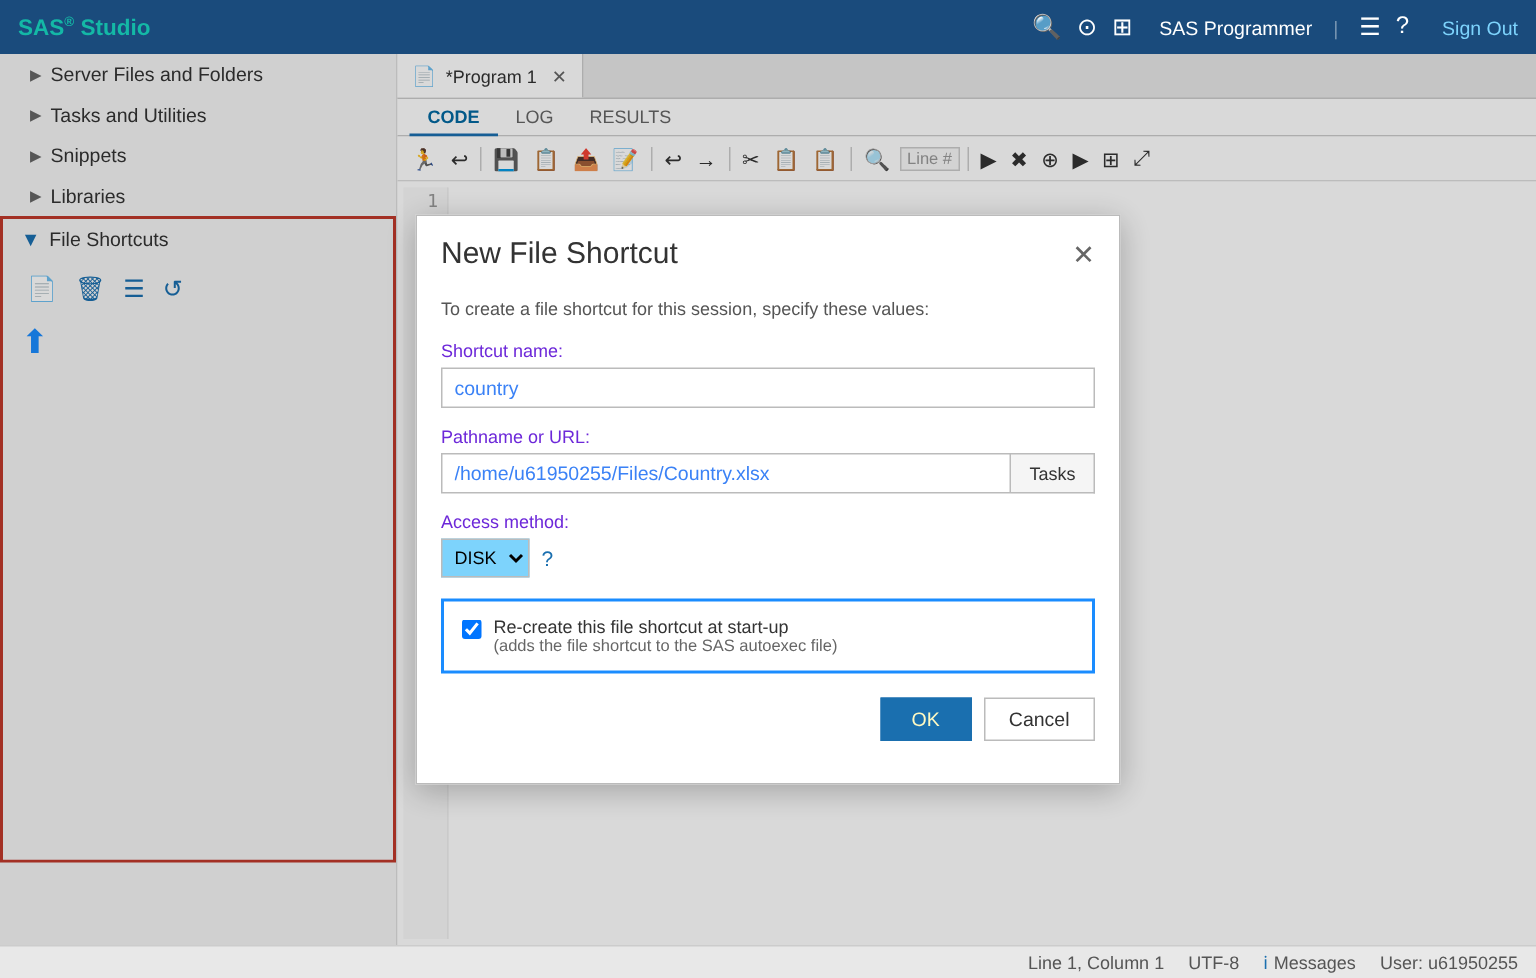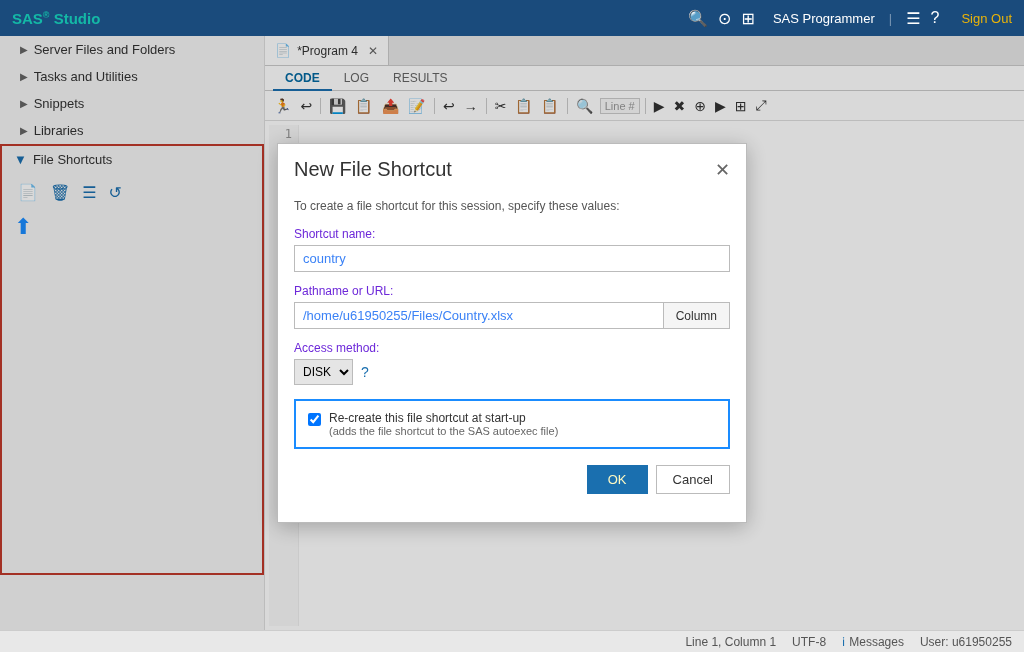--- a/index.html
+++ b/index.html
@@ -13,21 +13,21 @@
       align-items: center;
       padding: 0 12px;
       color: white;
     }
     .topbar-title { font-size: 15px; font-weight: bold; color: #14b8a6; }
     .topbar-title sup { font-size: 9px; }
     .topbar-spacer { flex: 1; }
     .topbar-icons { display: flex; align-items: center; gap: 10px; }
     .topbar-icon { color: white; font-size: 16px; cursor: pointer; }
     .topbar-user { color: white; font-size: 13px; margin-left: 8px; }
-    .topbar-signout { color: #eab308; font-size: 13px; margin-left: 12px; cursor: pointer; }
+    .topbar-signout { color: #7dd3fc; font-size: 13px; margin-left: 12px; cursor: pointer; }
     .topbar-separator { color: rgba(255,255,255,0.4); margin: 0 4px; }
 
     
     .main-layout { display: flex; height: calc(652px - 36px - 22px); }
 
     
     .sidebar {
       width: 265px;
       background: #f5f5f5;
       border-right: 1px solid #ddd;
@@ -193,21 +193,21 @@
       padding: 5px 12px;
       cursor: pointer;
       font-size: 12px;
       color: #333;
     }
     .access-row { display: flex; align-items: center; gap: 8px; }
     .access-select {
       border: 1px solid #bbb;
       padding: 4px 4px;
       font-size: 12px;
-      background: #e5e5e5;
+      background: #7dd3fc;
       cursor: pointer;
     }
     .help-icon { color: #1a6faf; font-size: 14px; cursor: pointer; }
     .checkbox-group {
       border: 2px solid #1a8cff;
       padding: 10px 12px;
       margin: 14px 0 16px;
     }
     .checkbox-label { display: flex; align-items: flex-start; gap: 8px; font-size: 12px; color: #333; }
     .checkbox-label input { margin-top: 2px; cursor: pointer; }
@@ -285,21 +285,21 @@
         <div class="file-shortcut-arrow">⬆</div>
       </div>
     </div>
   </div>
 
   <div class="content-area">
 
     <div class="tab-bar">
       <div class="tab">
         <span class="tab-icon">📄</span>
-        <span>*Program 4</span>
+        <span>*Program 1</span>
         <span class="tab-close">✕</span>
       </div>
     </div>
 
     <div class="code-tabs">
       <div class="code-tab active">CODE</div>
       <div class="code-tab">LOG</div>
       <div class="code-tab">RESULTS</div>
     </div>
 
@@ -360,21 +360,21 @@
 
       <div class="form-group">
         <label class="form-label">Shortcut name:</label>
         <input class="form-input" type="text" value="country" style="">
       </div>
 
       <div class="form-group">
         <label class="form-label">Pathname or URL:</label>
         <div class="input-with-btn">
           <input class="form-input" type="text" value="/home/u61950255/Files/Country.xlsx" style="">
-          <button class="browse-btn">Column</button>
+          <button class="browse-btn">Tasks</button>
         </div>
       </div>
 
       <div class="form-group">
         <label class="form-label">Access method:</label>
         <div class="access-row">
           <select class="access-select">
             <option>DISK</option>
             <option>URL</option>
           </select>

